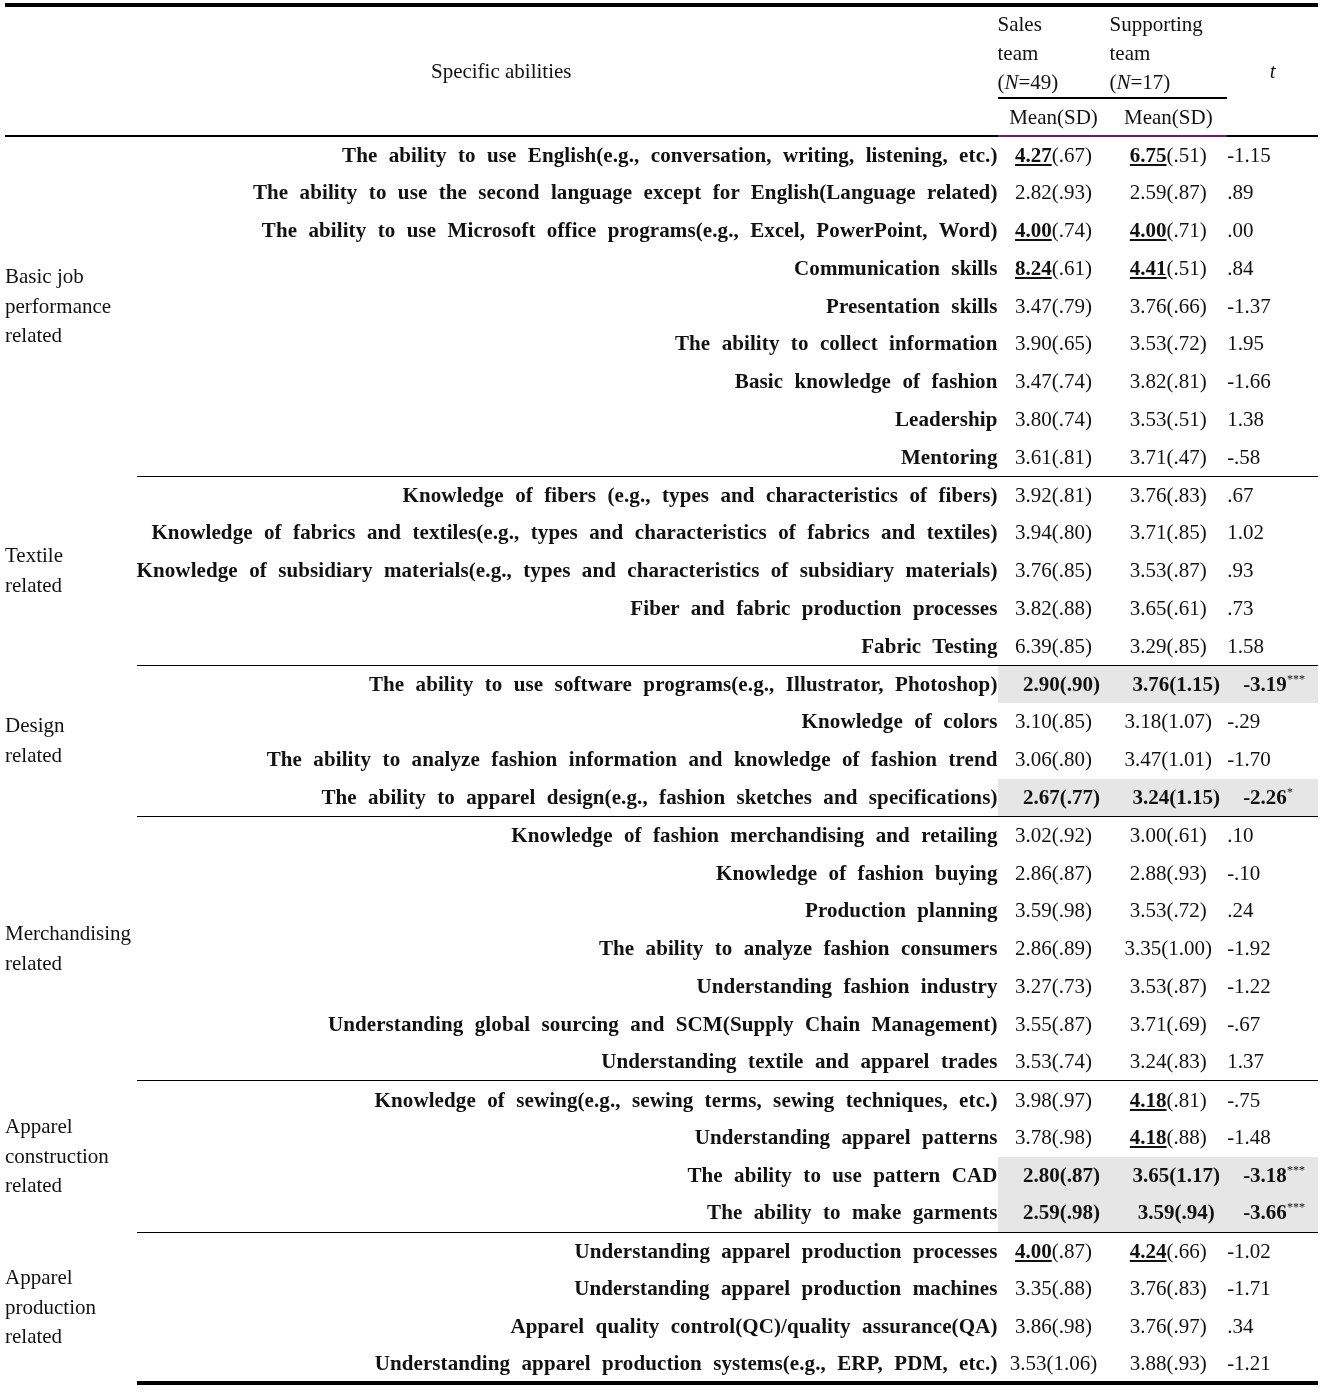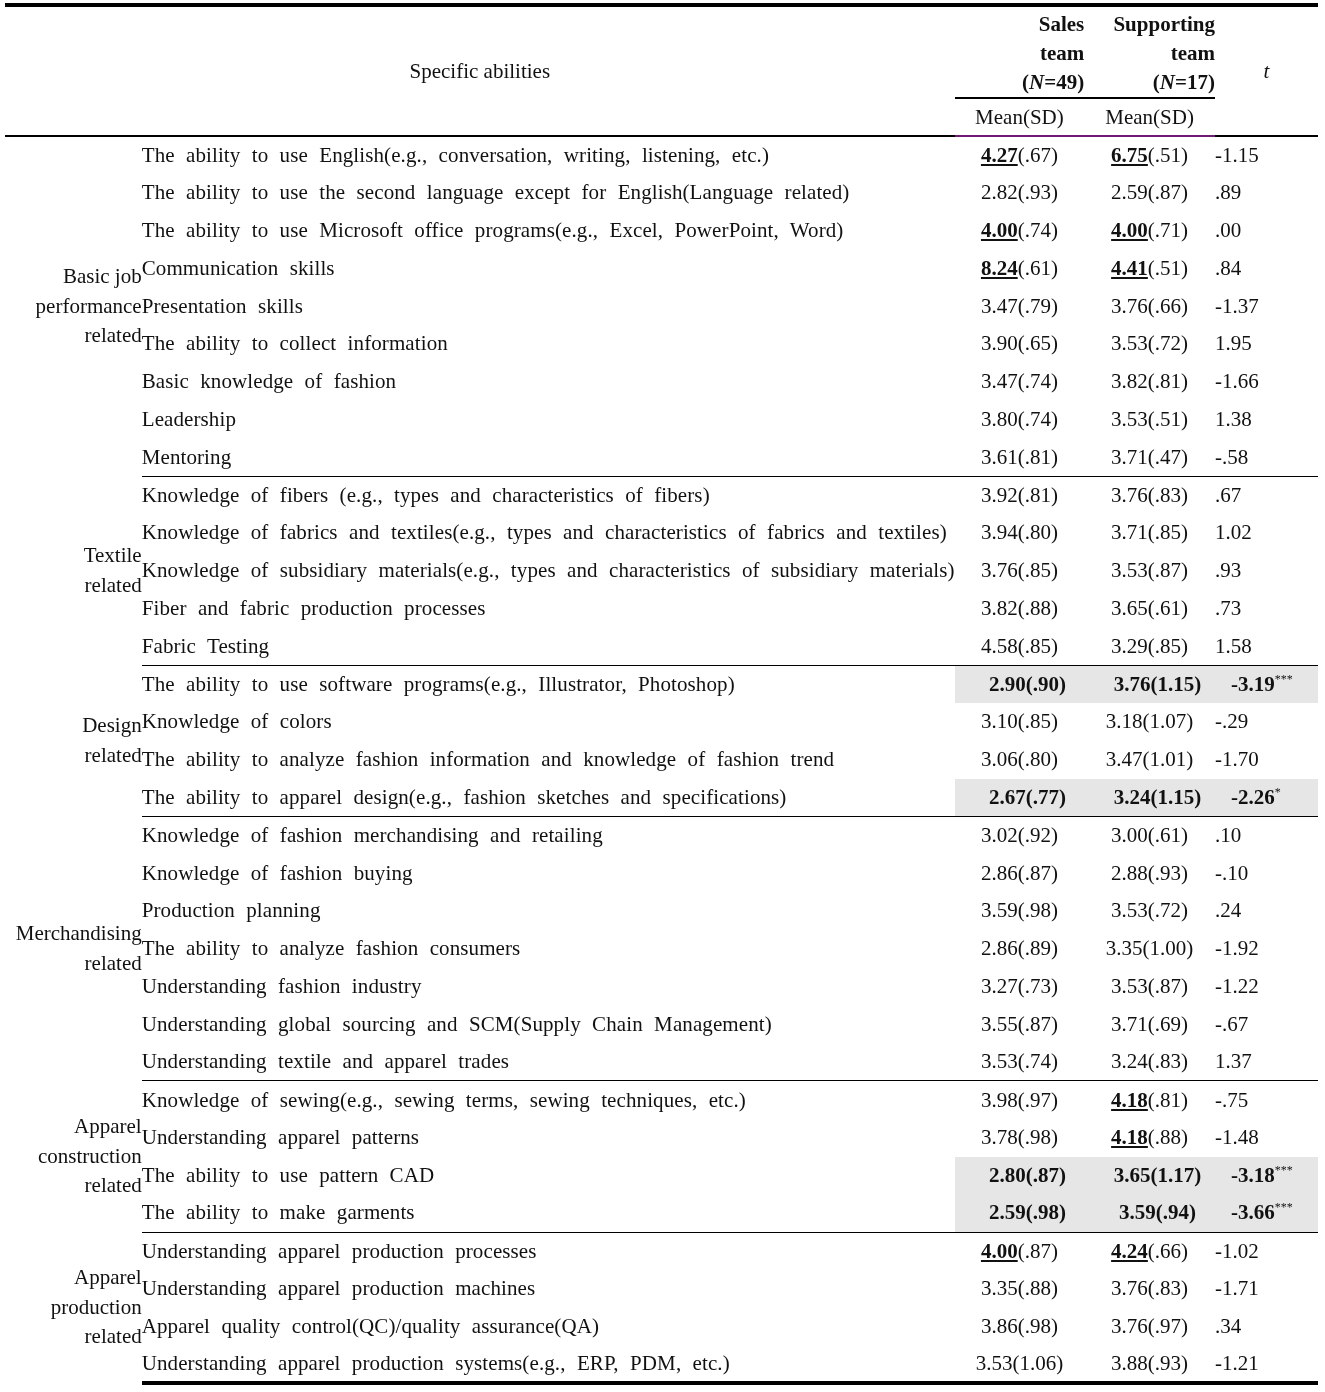--- a/index.html
+++ b/index.html
@@ -2,28 +2,28 @@
 <html><head>
 <meta charset="utf-8">
 <style>
   html, body { margin:0; padding:0; background:#ffffff; }
   body { width:1325px; height:1392px; position:relative; font-family:"Liberation Serif", "DejaVu Serif", serif; color:#111; }
   table { position:absolute; left:5px; top:3px; width:1313px; border-collapse:collapse; font-size:21px; }
   td, th { padding:0; font-weight:normal; }
   .top-rule { border-top:4px solid #000; }
   thead th { vertical-align:middle; }
   .hdr-abil { text-align:center; height:96px; }
-  .hdr-team { text-align:right; line-height:29px; width:134px; padding-top:3px;font-weight:bold; }
+  .hdr-team { text-align:left; line-height:29px; width:134px; padding-top:3px; }
   .hdr-team.sales { border-bottom:2px solid #000; }
   .hdr-team.supp { border-bottom:2px solid #000; }
   .hdr-t { text-align:center; font-style:italic; width:106px; }
   .hdr-ms { text-align:center; height:36px; border-bottom:2px solid #701a75; }
   tbody tr { height:37.8px; }
-  td.cat { text-align:right; vertical-align:middle; width:138px; line-height:29.5px; }
-  td.abil { text-align:left; word-spacing:6px; letter-spacing:0.1px; white-space:nowrap; }
+  td.cat { text-align:left; vertical-align:middle; width:138px; line-height:29.5px; }
+  td.abil { text-align:right; word-spacing:6px; letter-spacing:0.1px; white-space:nowrap;font-weight:bold; }
   td.m { text-align:center; }
   td.tv { text-align:left; }
   tr.sig td.m, tr.sig td.tv { background:#e6e6e6; font-weight:bold;padding-left:16px; }
   tr.group-end td { border-bottom:1.5px solid #000; }
   tr.last td { border-bottom:4px solid #000;margin-top:36px; }
   .hi { font-weight:bold; text-decoration:underline; }
   sup { font-size:12px; font-weight:normal; vertical-align:8px; letter-spacing:0; }
   i { font-style:italic; }
 </style>
 </head>
@@ -133,21 +133,21 @@
         <td class="tv"><span>.93</span></td>
       </tr>
       <tr>
         <td class="abil">Fiber and fabric production processes</td>
         <td class="m"><span>3.82</span><span>(.88)</span></td>
         <td class="m"><span>3.65</span><span>(.61)</span></td>
         <td class="tv"><span>.73</span></td>
       </tr>
       <tr class="group-end">
         <td class="abil">Fabric Testing</td>
-        <td class="m"><span>4.58</span><span>(.85)</span></td>
+        <td class="m"><span>6.39</span><span>(.85)</span></td>
         <td class="m"><span>3.29</span><span>(.85)</span></td>
         <td class="tv"><span>1.58</span></td>
       </tr>
       <tr class="sig">
         <td class="cat" rowspan="4">
           <div>Design</div>
           <div>related</div>
         </td>
         <td class="abil">The ability to use software programs(e.g., Illustrator, Photoshop)</td>
         <td class="m"><span>2.90</span><span>(.90)</span></td>

